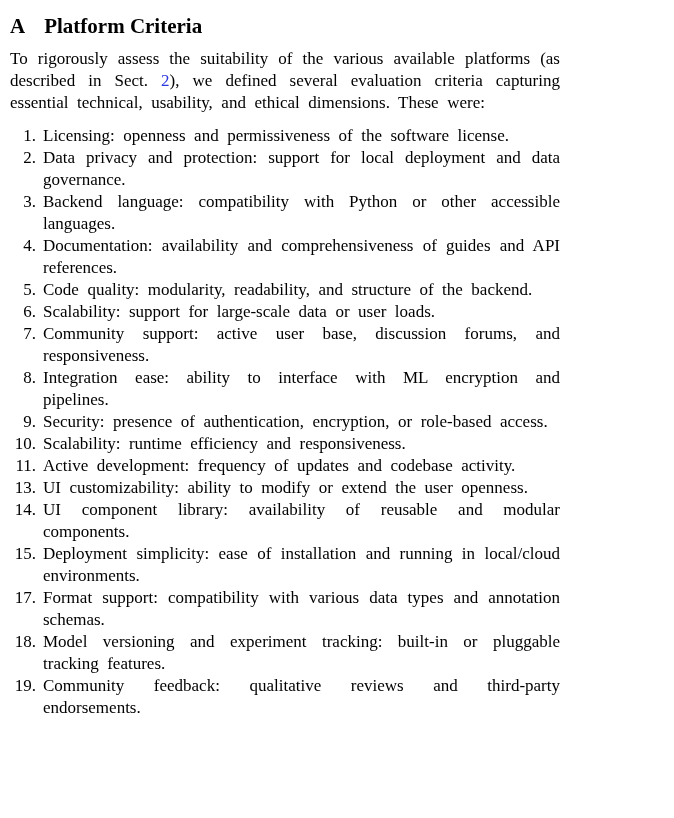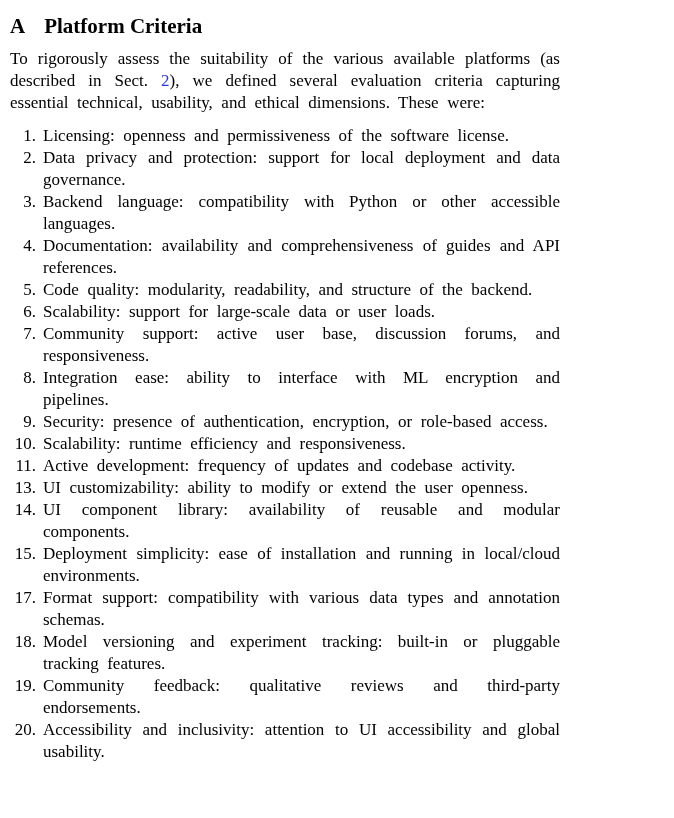--- a/index.html
+++ b/index.html
@@ -158,19 +158,15 @@
     <li class="criteria-item">
         <span class="item-num">18.</span>
         <div class="item-text"><span class="item-term">Model versioning and experiment tracking:</span><span class="item-desc"> built-in or pluggable tracking features.</span></div>
       </li>
 
     <li class="criteria-item">
         <span class="item-num">19.</span>
         <div class="item-text"><span class="item-term">Community feedback:</span><span class="item-desc"> qualitative reviews and third-party endorsements.</span></div>
       </li>
 
-    <li class="criteria-item">
-        <span class="item-num">20.</span>
-        <div class="item-text"><span class="item-term">Accessibility and inclusivity:</span><span class="item-desc"> attention to UI accessibility and global usability.</span></div>
-      </li>
   </ol>
 
 </div>
 
 </body></html>

